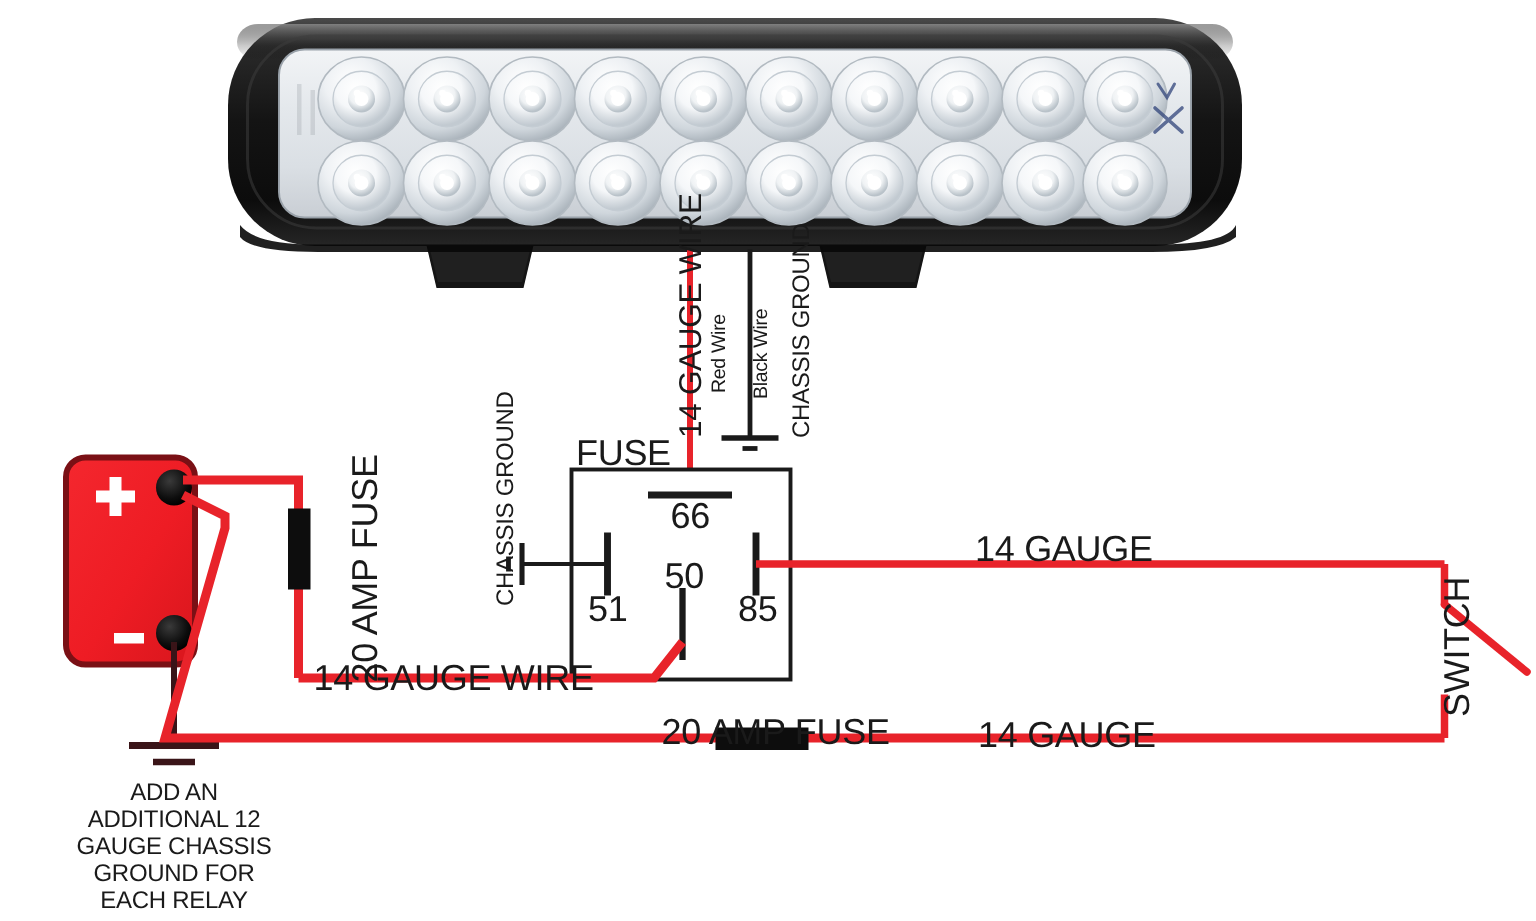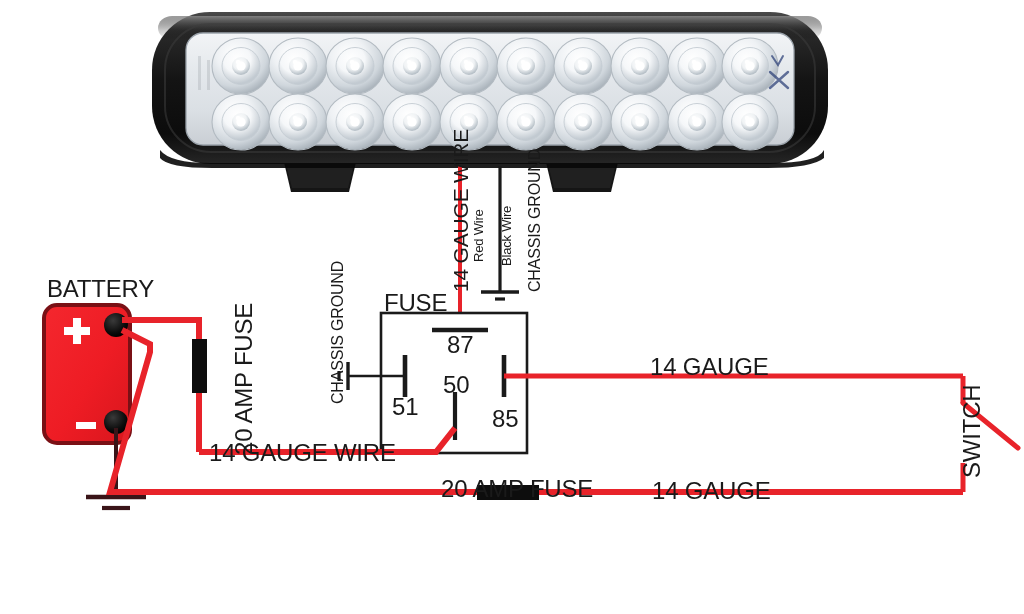--- a/index.html
+++ b/index.html
@@ -336,45 +336,45 @@
 
     <path d="M504,376 L963,376" fill="none" stroke="#e8232a" stroke-width="5"></path>
 
     <g>
       <line x1="963" y1="376" x2="963" y2="403" stroke="#e8232a" stroke-width="5"></line>
       <line x1="963" y1="463" x2="963" y2="492" stroke="#e8232a" stroke-width="5"></line>
       <line x1="963" y1="403" x2="1018" y2="448" stroke="#e8232a" stroke-width="5" stroke-linecap="round"></line>
     </g>
   </svg>
 
-  <div class="lbl lbl-big" style="left:47px; top:277px;">BATTERY</div>
 
   <div class="lbl lbl-big vert-up" style="left:232px; top:455px;">20 AMP FUSE</div>
 
   <div class="lbl lbl-big" style="left:209px; top:441px;">14 GAUGE WIRE</div>
 
   <div class="lbl lbl-med vert-up" style="left:450px; top:292px;">14 GAUGE WIRE</div>
 
   <div class="lbl lbl-xs vert-up" style="left:472px; top:262px;">Red Wire</div>
 
   <div class="lbl lbl-xs vert-up" style="left:500px; top:266px;">Black Wire</div>
 
   <div class="lbl lbl-sm vert-up" style="left:527px; top:292px;">CHASSIS GROUND</div>
 
   <div class="lbl lbl-sm vert-up" style="left:330px; top:404px;">CHASSIS GROUND</div>
 
   <div class="lbl lbl-big" style="left:384px; top:291px;">FUSE</div>
 
-  <div class="lbl lbl-big" style="left:447px; top:333px;">87</div>
+  <div class="lbl lbl-big" style="left:447px; top:333px;">66</div>
   <div class="lbl lbl-big" style="left:392px; top:395px;">51</div>
-  <div class="lbl lbl-big" style="left:492px; top:395px;margin-top:12px;">85</div>
+  <div class="lbl lbl-big" style="left:492px; top:395px;">85</div>
   <div class="lbl lbl-big" style="left:443px; top:373px;">50</div>
 
   <div class="lbl lbl-big" style="left:650px; top:355px;">14 GAUGE</div>
 
   <div class="lbl lbl-big" style="left:441px; top:477px;">20 AMP FUSE</div>
 
   <div class="lbl lbl-big" style="left:652px; top:479px;">14 GAUGE</div>
 
   <div class="lbl lbl-big vert-up" style="left:960px; top:478px;">SWITCH</div>
 
+  <div class="lbl lbl-sm multi" style="left:48px; top:520px; width:136px;">ADD AN ADDITIONAL 12 GAUGE CHASSIS GROUND FOR EACH RELAY</div>
 
 </div>
 
 </body></html>

